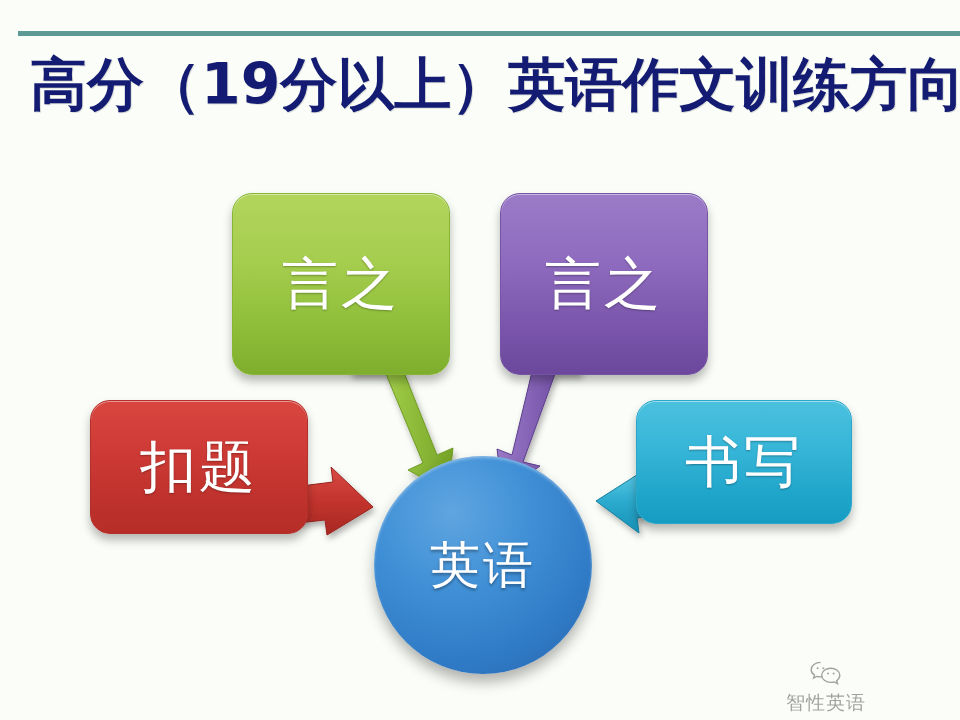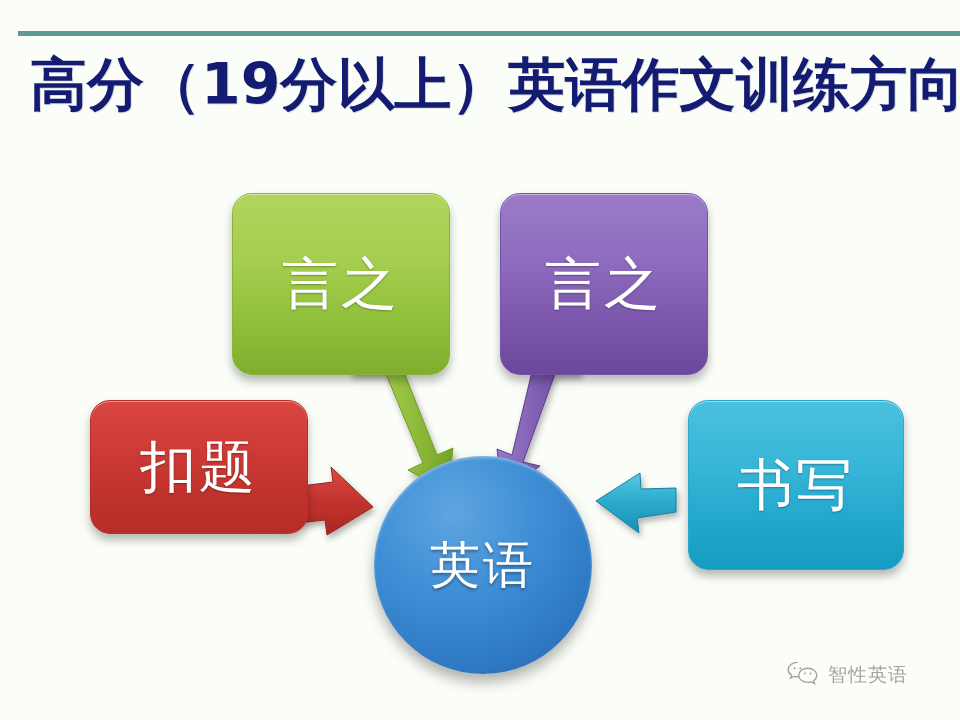--- a/index.html
+++ b/index.html
@@ -86,21 +86,21 @@
   }
   
   #node-red {
     left: 62px; top: 400px; width: 218px; height: 134px;
     background: linear-gradient(to bottom, #d9453f 0%, #cf3b36 35%, #c0322d 72%, #b62d28 100%);
     border: 1px solid #b32f2a;
     margin-left: 28px;
   }
   
   #node-cyan {
-    left: 688px; top: 400px; width: 216px; height: 170px;
+    left: 636px; top: 400px; width: 216px; height: 124px;
     background: linear-gradient(to bottom, #4bc0de 0%, #37b6d8 38%, #21a6cb 74%, #169cc2 100%);
     border: 1px solid #2aa8cc;
   }
 
   
   #node-circle {
     position: absolute;
     left: 374px; top: 456px;
     width: 218px; height: 218px;
     border-radius: 50%;
@@ -131,23 +131,24 @@
     pointer-events: none;
   }
 
   
   #watermark {
     position: absolute;
     left: 786px;
     top: 660px;
     display: flex;
     align-items: center;
-    gap: 8px;
+    gap: 0;
     opacity: 0.55;
     z-index: 10;
+    flex-direction: column;
   }
   #watermark .wm-text {
     font-size: 19px;
     color: #585858;
     font-family: "DejaVu Sans", "Liberation Sans", sans-serif;
     letter-spacing: 1px;
     white-space: nowrap;
   }
   #watermark .wm-icon { display: block; }
 </style>

